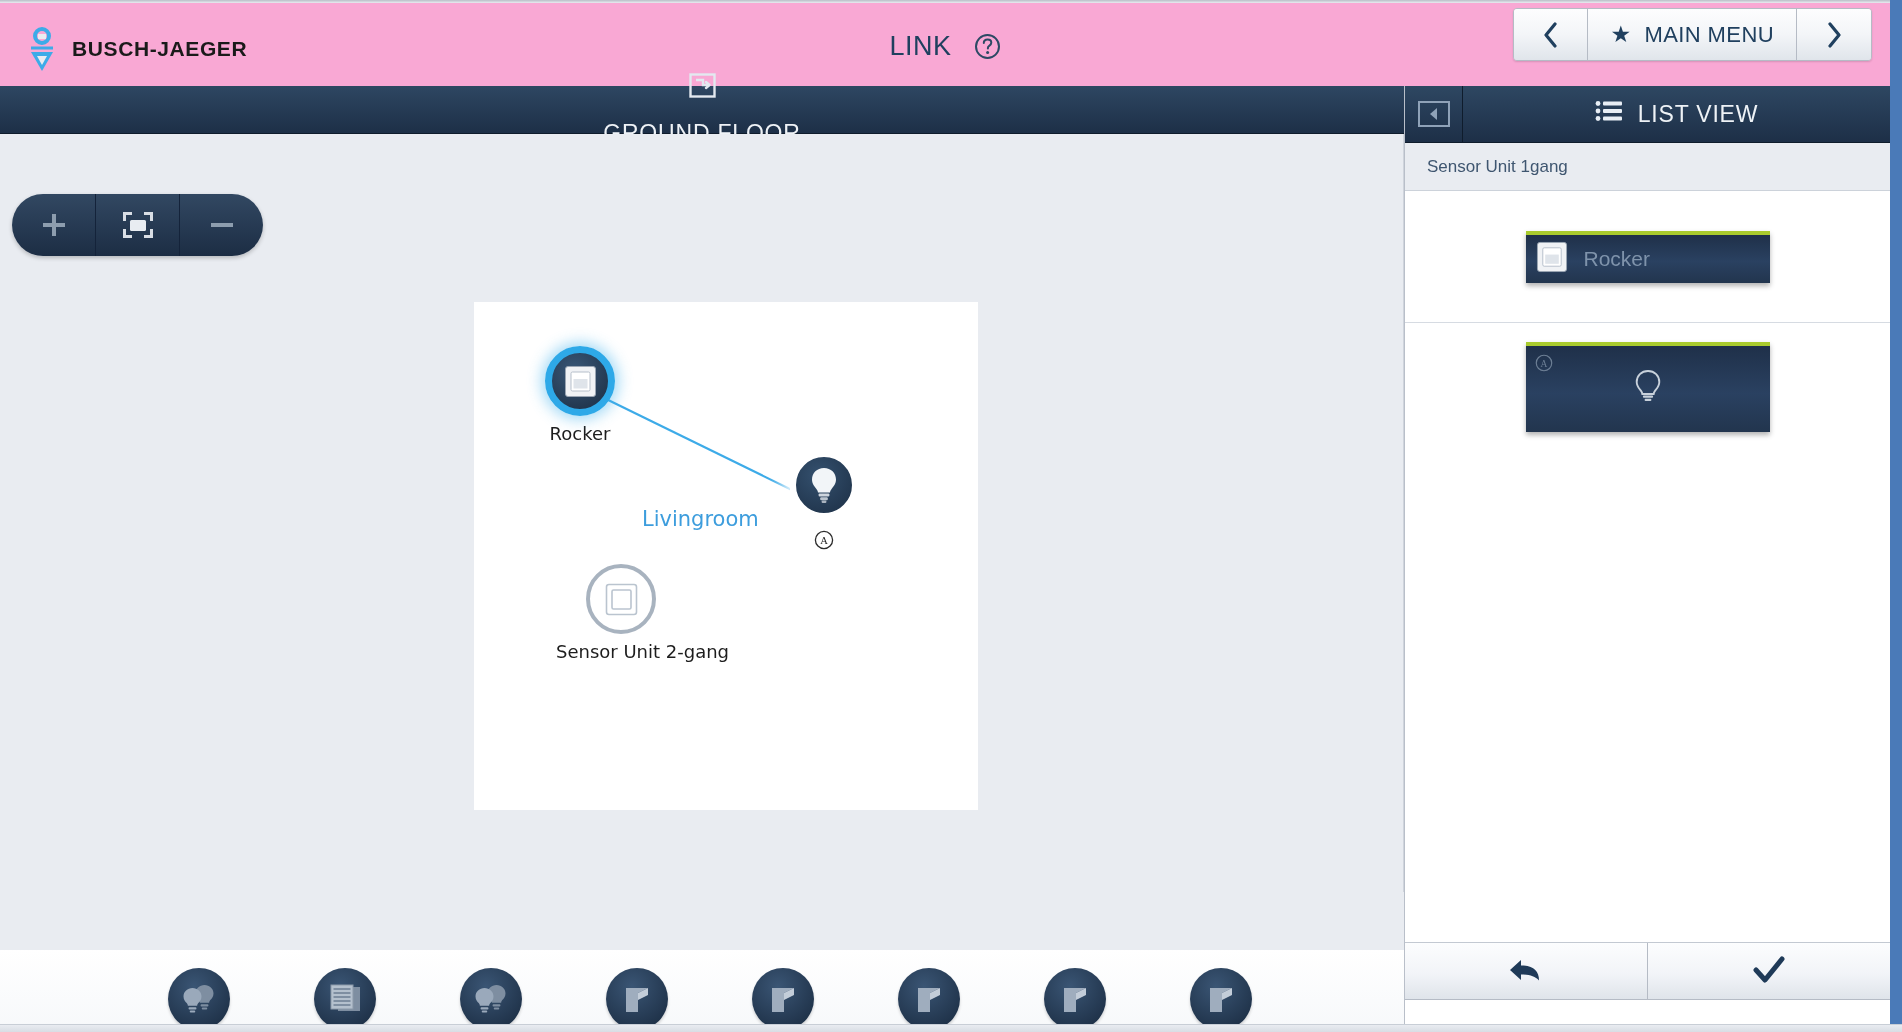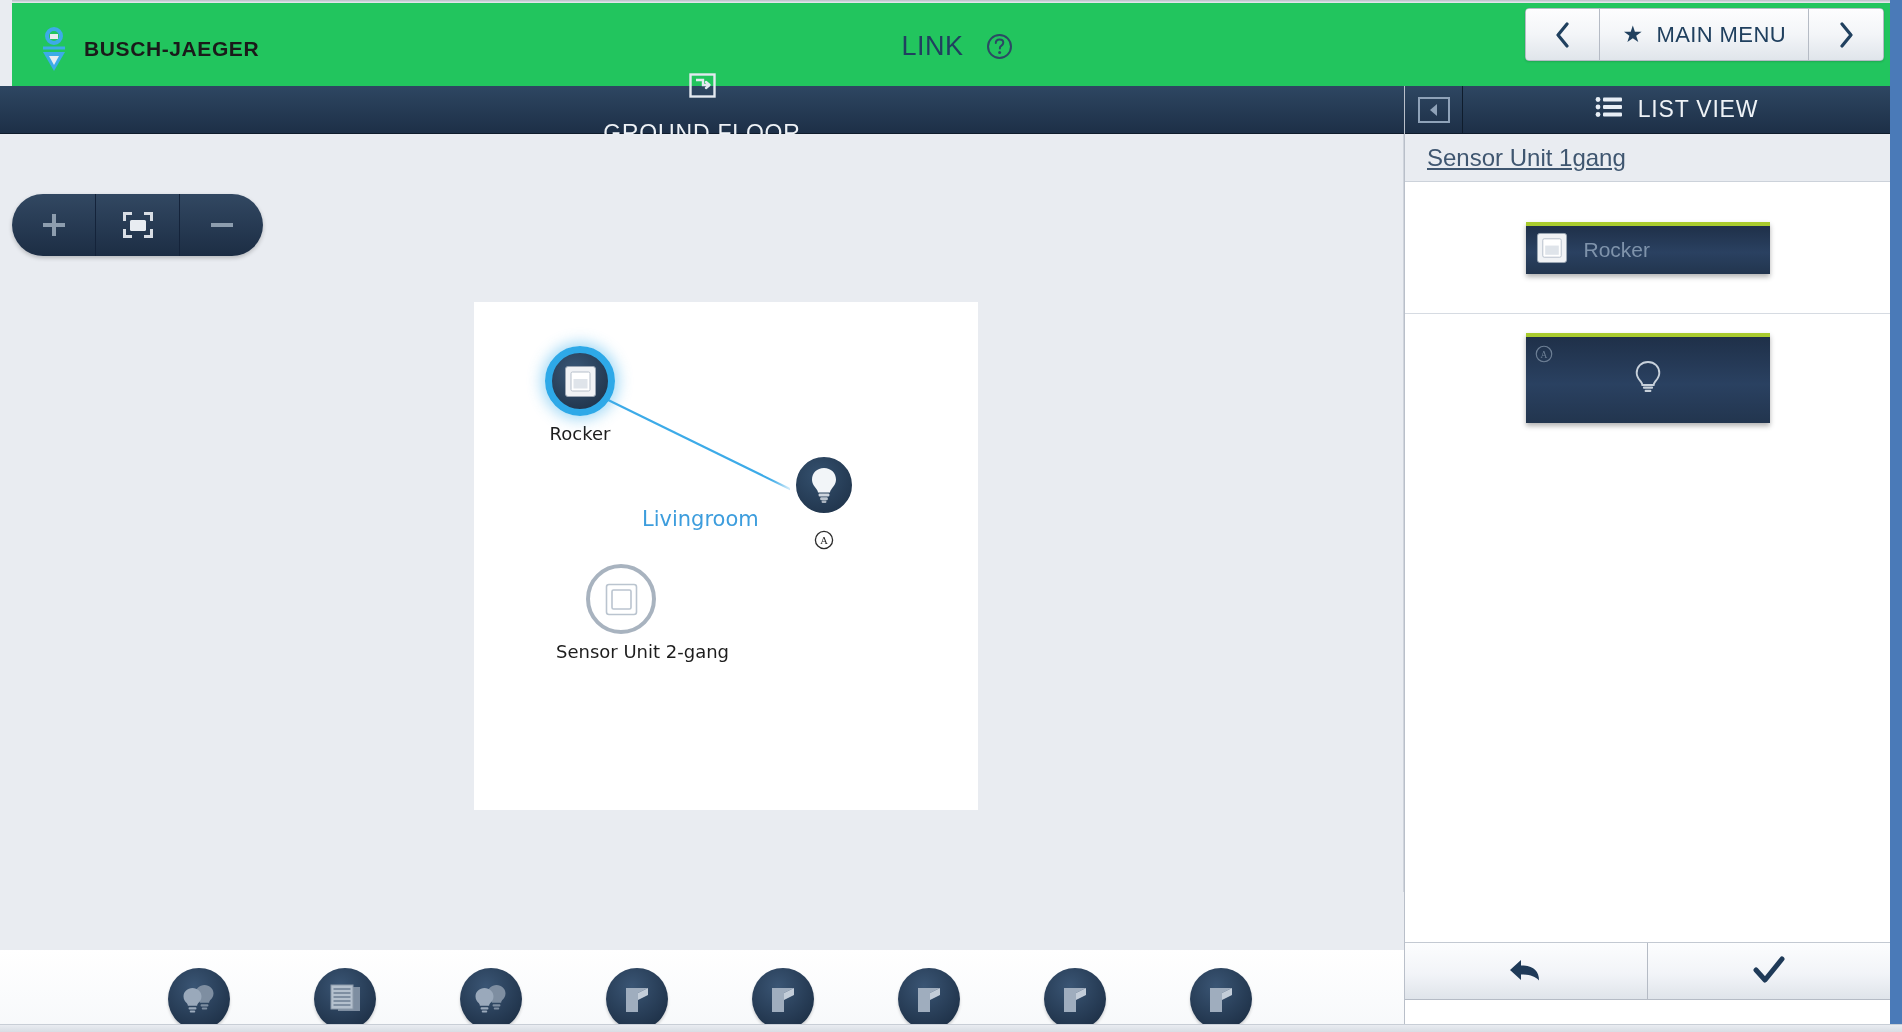--- a/index.html
+++ b/index.html
@@ -6,22 +6,22 @@
   html, body {
     width: 1902px; height: 1032px;
     font-family: "Liberation Sans", sans-serif;
     background: #e9ecf1;
     overflow: hidden;
   }
   #app { position: relative; width: 1902px; height: 1032px; background: #e9ecf1; }
 
   
   #topbar {
-    position: absolute; left: 12px; top: 3px; width: 1890px; height: 83px;
-    background: #22c55e;
+    position: absolute; left: 0; top: 3px; width: 1890px; height: 83px;
+    background: #f9a8d4;
   }
   #topbar::before {
     content: ""; position: absolute; left: 0; top: -3px; width: 100%; height: 3px;
     background: linear-gradient(#b9bec7, #e9ecf1);
   }
   .logo-wrap {
     position: absolute; left: 26px; top: 22px;
     display: flex; align-items: center; gap: 14px;
   }
   .logo-mark { width: 32px; height: 48px; }
@@ -158,40 +158,40 @@
     display: flex; align-items: center; justify-content: center;
     box-shadow: 0 2px 3px rgba(0,0,0,.18);
   }
 
   
   #right-col {
     position: absolute; left: 1404px; top: 0; width: 486px; height: 946px;
     background: #ffffff; border-left: 1px solid #b9bfc9;
   }
   #listview-bar {
-    height: 48px; display: flex;
+    height: 57px; display: flex;
     background: linear-gradient(#2e4762, #1d2f47);
     border-bottom: 1px solid #0f1c2c;
   }
   #collapse-cell {
     width: 58px; display: flex; align-items: center; justify-content: center;
     border-right: 1px solid #0f1c2c; cursor: pointer;
   }
   #collapse-box {
     width: 32px; height: 26px; border: 2px solid #8fa2b8;
     display: flex; align-items: center; justify-content: center;
   }
   #listview-title {
     flex: 1; display: flex; align-items: center; justify-content: center; gap: 16px;
     color: #eef2f6; font-size: 23px; letter-spacing: .8px;
   }
   #group-header {
     height: 48px; background: #e9ecf1;
     display: flex; align-items: center; padding-left: 22px;
-    font-size: 24px; color: #3f5670; border-bottom: 1px solid #ccd2da; text-decoration: underline;
+    font-size: 17px; color: #3f5670; border-bottom: 1px solid #ccd2da;
   }
   .list-slot {
     position: relative; width: 100%;
     border-bottom: 1px solid #d6dbe2;
     display: flex; align-items: center; justify-content: center;
   }
   #slot-rocker { height: 132px; }
   #slot-bulb { height: 128px; border-bottom: none; }
   .card {
     background: linear-gradient(#1f3049 0%, #2a4161 55%, #22354e 100%);

